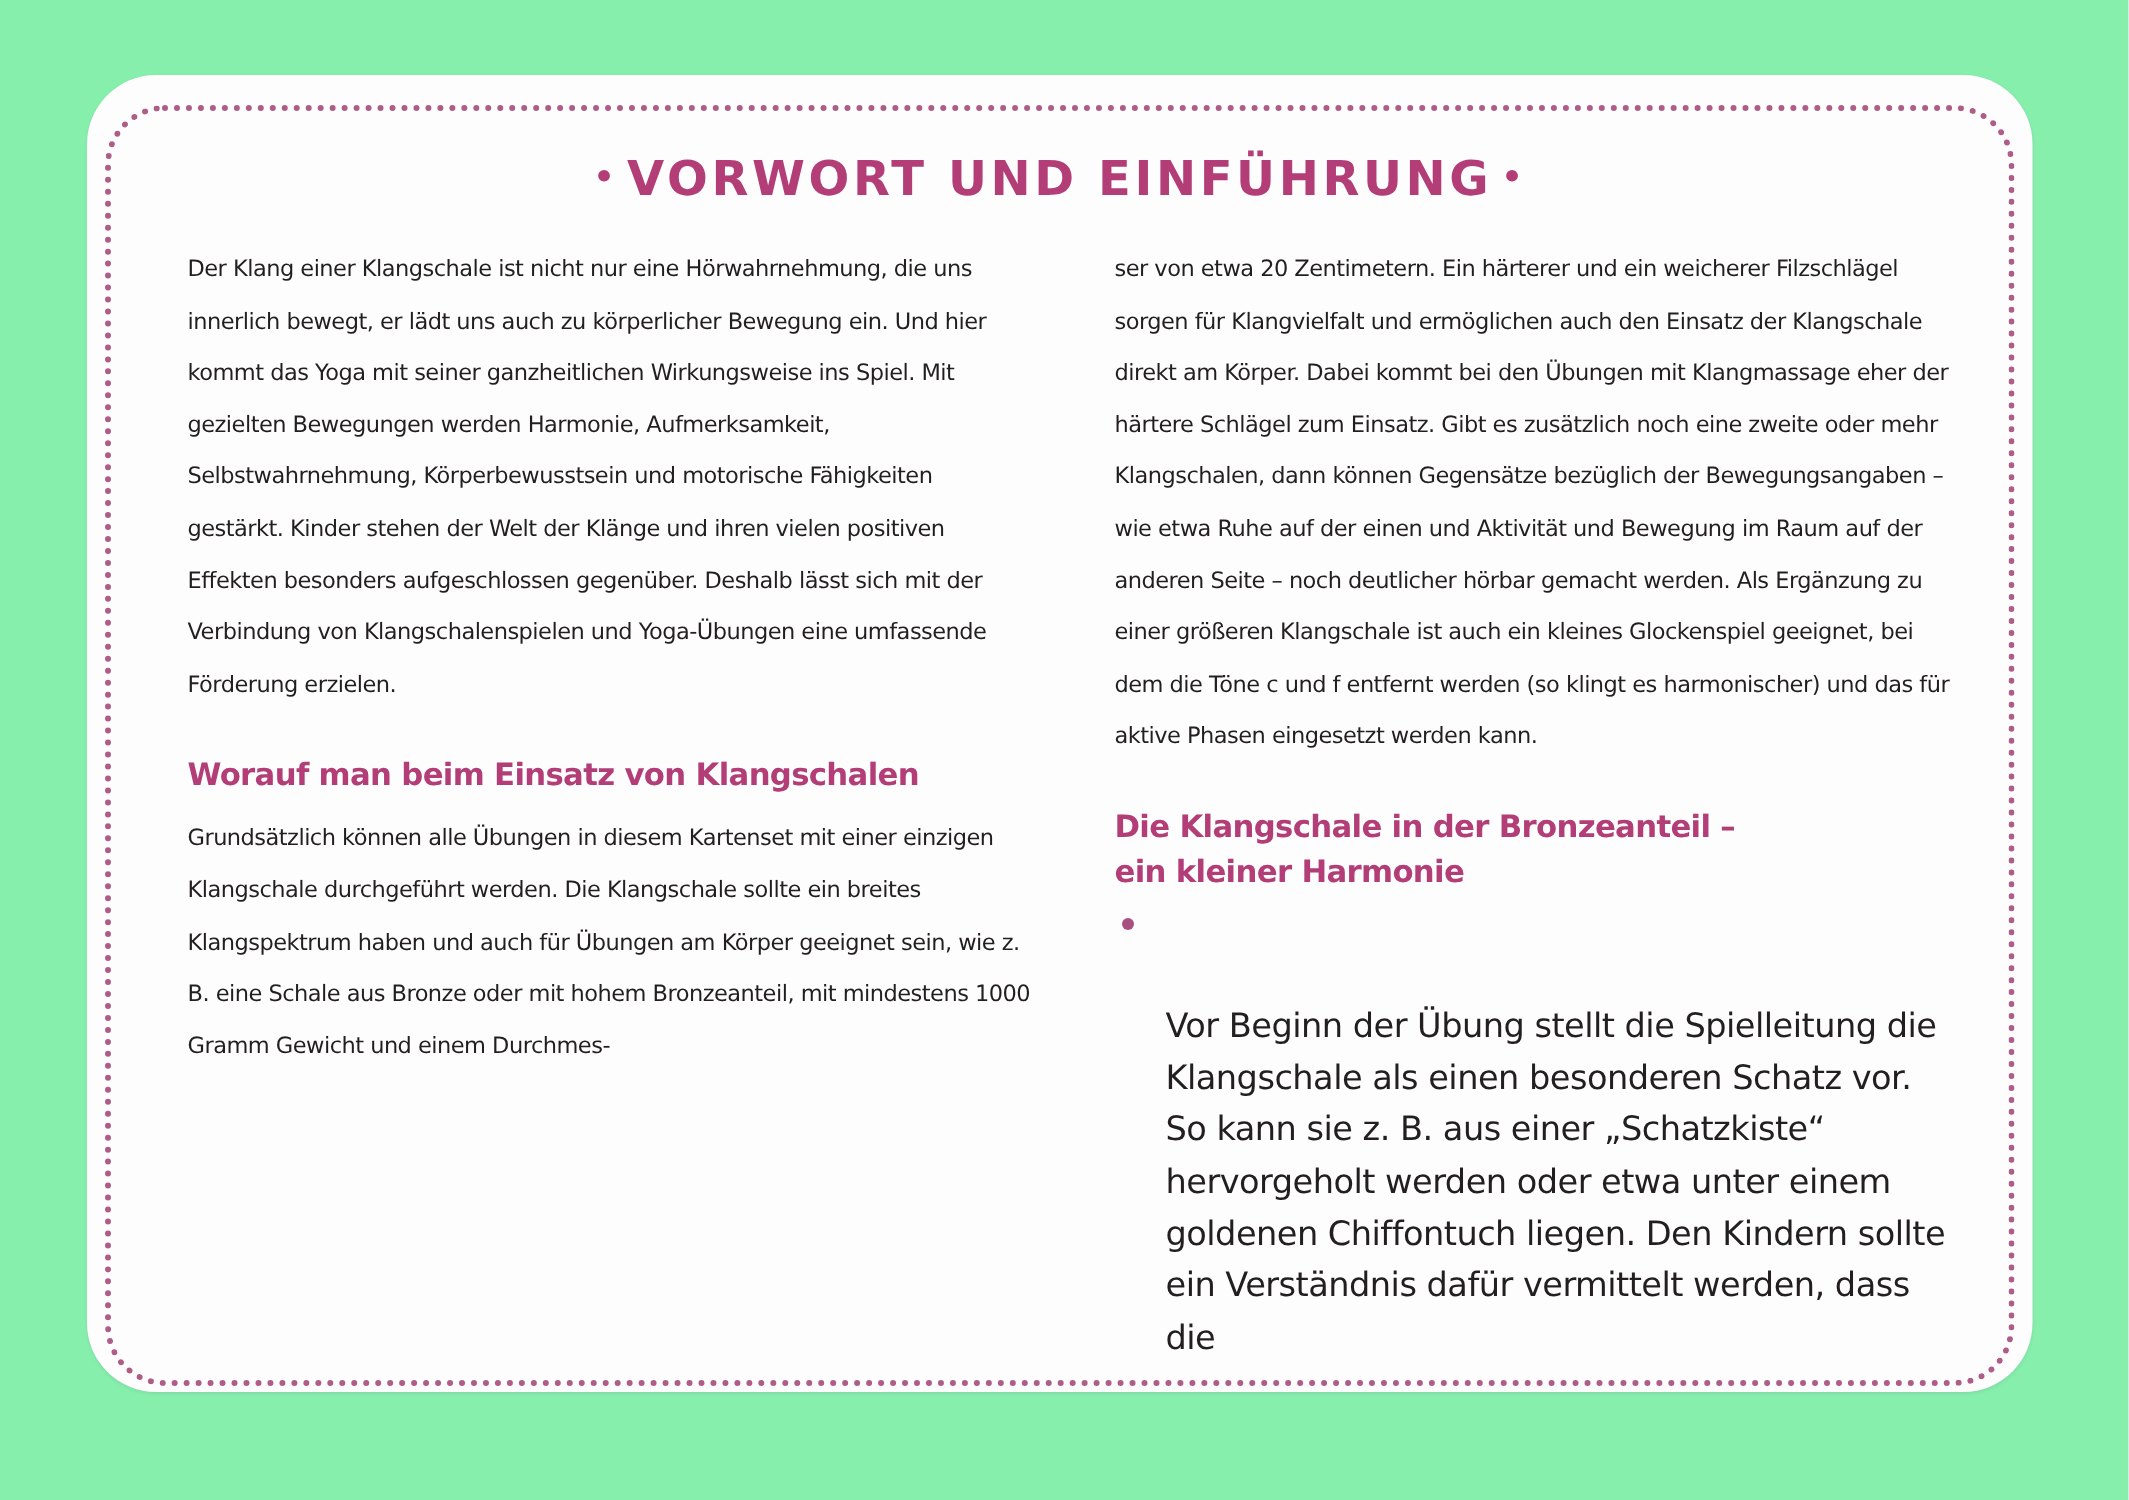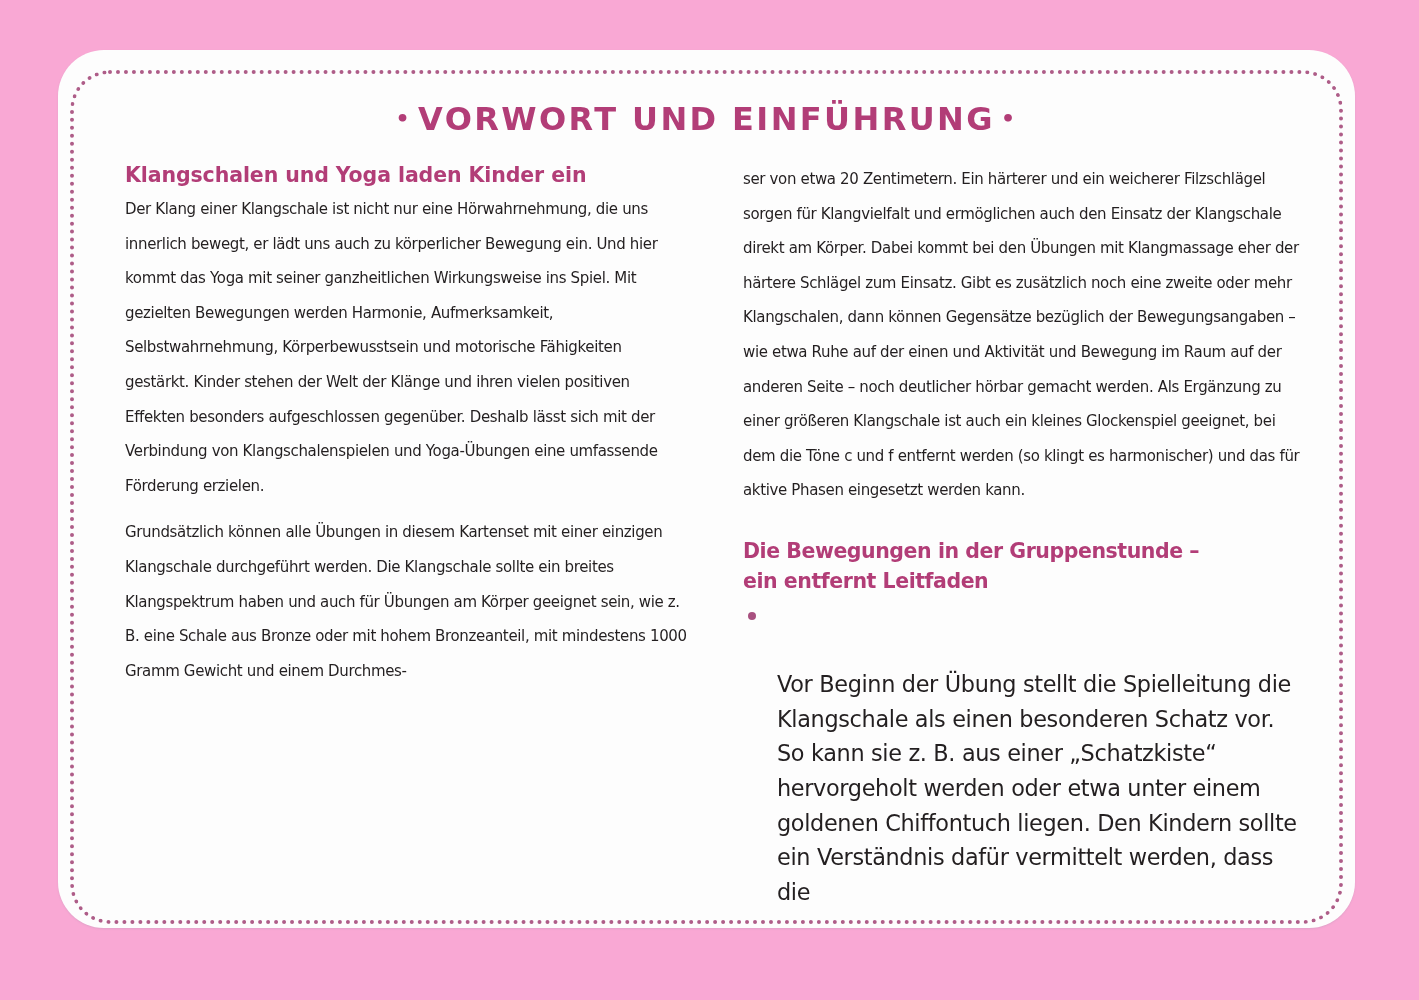--- a/index.html
+++ b/index.html
@@ -146,48 +146,48 @@
     top: 14px;
     width: 8px;
     height: 8px;
     border-radius: 50%;
     background: #a8507f;
   }
 </style>
 </head>
 <body style="background: rgb(213, 227, 237);">
 
-<div id="stage" style="background: #f9a8d4;">
+<div id="stage" style="background: #86efac;">
 
   <div id="card" style="background: rgb(253, 253, 253);"></div>
 
   <div id="content">
 
     <div class="page-title" style="color: rgb(178, 61, 119);">
       <span class="dot-deco">•</span><span class="title-text">VORWORT UND EINFÜHRUNG</span><span class="dot-deco">•</span>
     </div>
 
     <div class="columns">
 
       <div class="col">
 
-        <h2 class="sec-head" style="color: rgb(178, 61, 119);">Klangschalen und Yoga laden Kinder ein</h2>
 
         <p class="body-p" style="color: rgb(35, 31, 32);">Der Klang einer Klangschale ist nicht nur eine Hörwahrnehmung, die uns innerlich bewegt, er lädt uns auch zu körperlicher Bewegung ein. Und hier kommt das Yoga mit seiner ganzheitlichen Wirkungsweise ins Spiel. Mit gezielten Bewegungen werden Harmonie, Aufmerksamkeit, Selbstwahrnehmung, Körperbewusstsein und motorische Fähigkeiten gestärkt. Kinder stehen der Welt der Klänge und ihren vielen positiven Effekten besonders aufgeschlossen gegenüber. Deshalb lässt sich mit der Verbindung von Klangschalenspielen und Yoga-Übungen eine umfassende Förderung erzielen.</p>
 
+        <h2 class="sec-head tight gap-lg" style="color: rgb(178, 61, 119);">Worauf man beim Einsatz von Klangschalen</h2>
 
         <p class="body-p gap-sm" style="color: rgb(35, 31, 32);">Grundsätzlich können alle Übungen in diesem Kartenset mit einer einzigen Klangschale durchgeführt werden. Die Klangschale sollte ein breites Klangspektrum haben und auch für Übungen am Körper geeignet sein, wie z. B. eine Schale aus Bronze oder mit hohem Bronzeanteil, mit mindestens 1000 Gramm Gewicht und einem Durchmes-</p>
       </div>
 
       <div class="col">
 
         <p class="body-p" style="color: rgb(35, 31, 32);">ser von etwa 20 Zentimetern. Ein härterer und ein weicherer Filzschlägel sorgen für Klangvielfalt und ermöglichen auch den Einsatz der Klangschale direkt am Körper. Dabei kommt bei den Übungen mit Klangmassage eher der härtere Schlägel zum Einsatz. Gibt es zusätzlich noch eine zweite oder mehr Klangschalen, dann können Gegensätze bezüglich der Bewegungsangaben – wie etwa Ruhe auf der einen und Aktivität und Bewegung im Raum auf der anderen Seite – noch deutlicher hörbar gemacht werden. Als Ergänzung zu einer größeren Klangschale ist auch ein kleines Glockenspiel geeignet, bei dem die Töne c und f entfernt werden (so klingt es harmonischer) und das für aktive Phasen eingesetzt werden kann.</p>
 
-        <h2 class="sec-head tight gap-lg" style="color: rgb(178, 61, 119);">Die Bewegungen in der Gruppenstunde –</h2>
-        <h2 class="sec-head tight" style="color: rgb(178, 61, 119);">ein entfernt Leitfaden</h2>
+        <h2 class="sec-head tight gap-lg" style="color: rgb(178, 61, 119);">Die Klangschale in der Bronzeanteil –</h2>
+        <h2 class="sec-head tight" style="color: rgb(178, 61, 119);">ein kleiner Harmonie</h2>
 
         <ul class="bullets">
           <li style="color: rgb(35, 31, 32);">
             <span class="bullet-dot" style="background: rgb(168, 80, 127);"></span>
             <span>Vor Beginn der Übung stellt die Spielleitung die Klangschale als einen besonderen Schatz vor. So kann sie z. B. aus einer „Schatzkiste“ hervorgeholt werden oder etwa unter einem goldenen Chiffontuch liegen. Den Kindern sollte ein Verständnis dafür vermittelt werden, dass die</span>
           </li>
         </ul>
       </div>
 
     </div>

